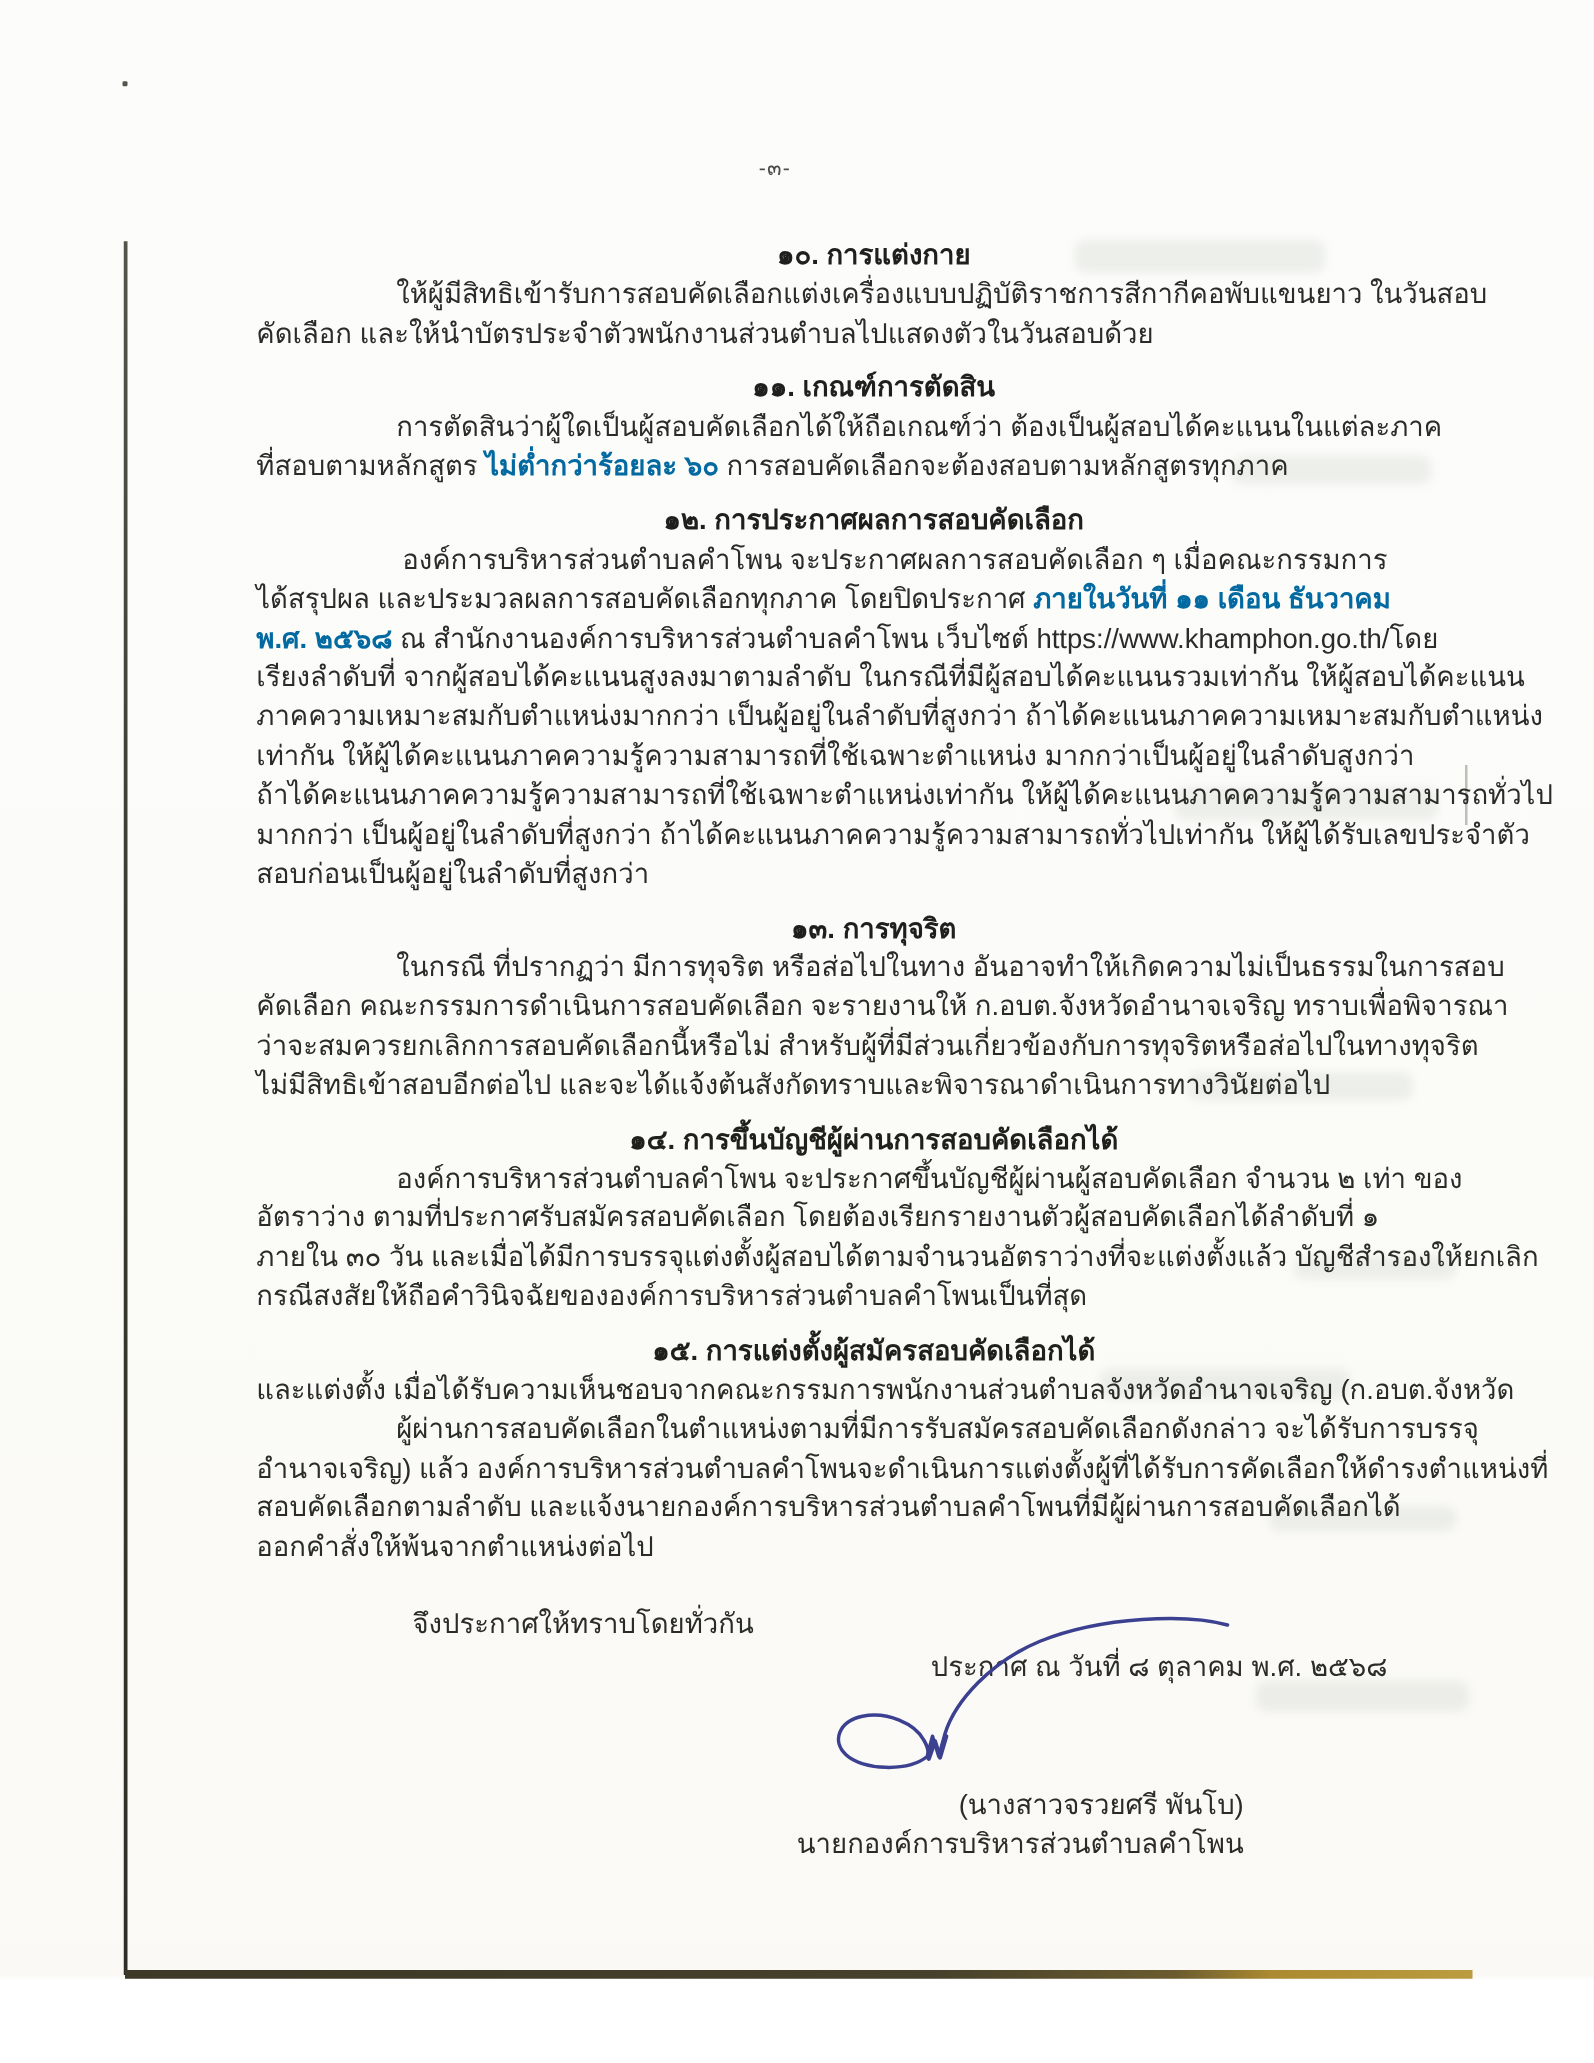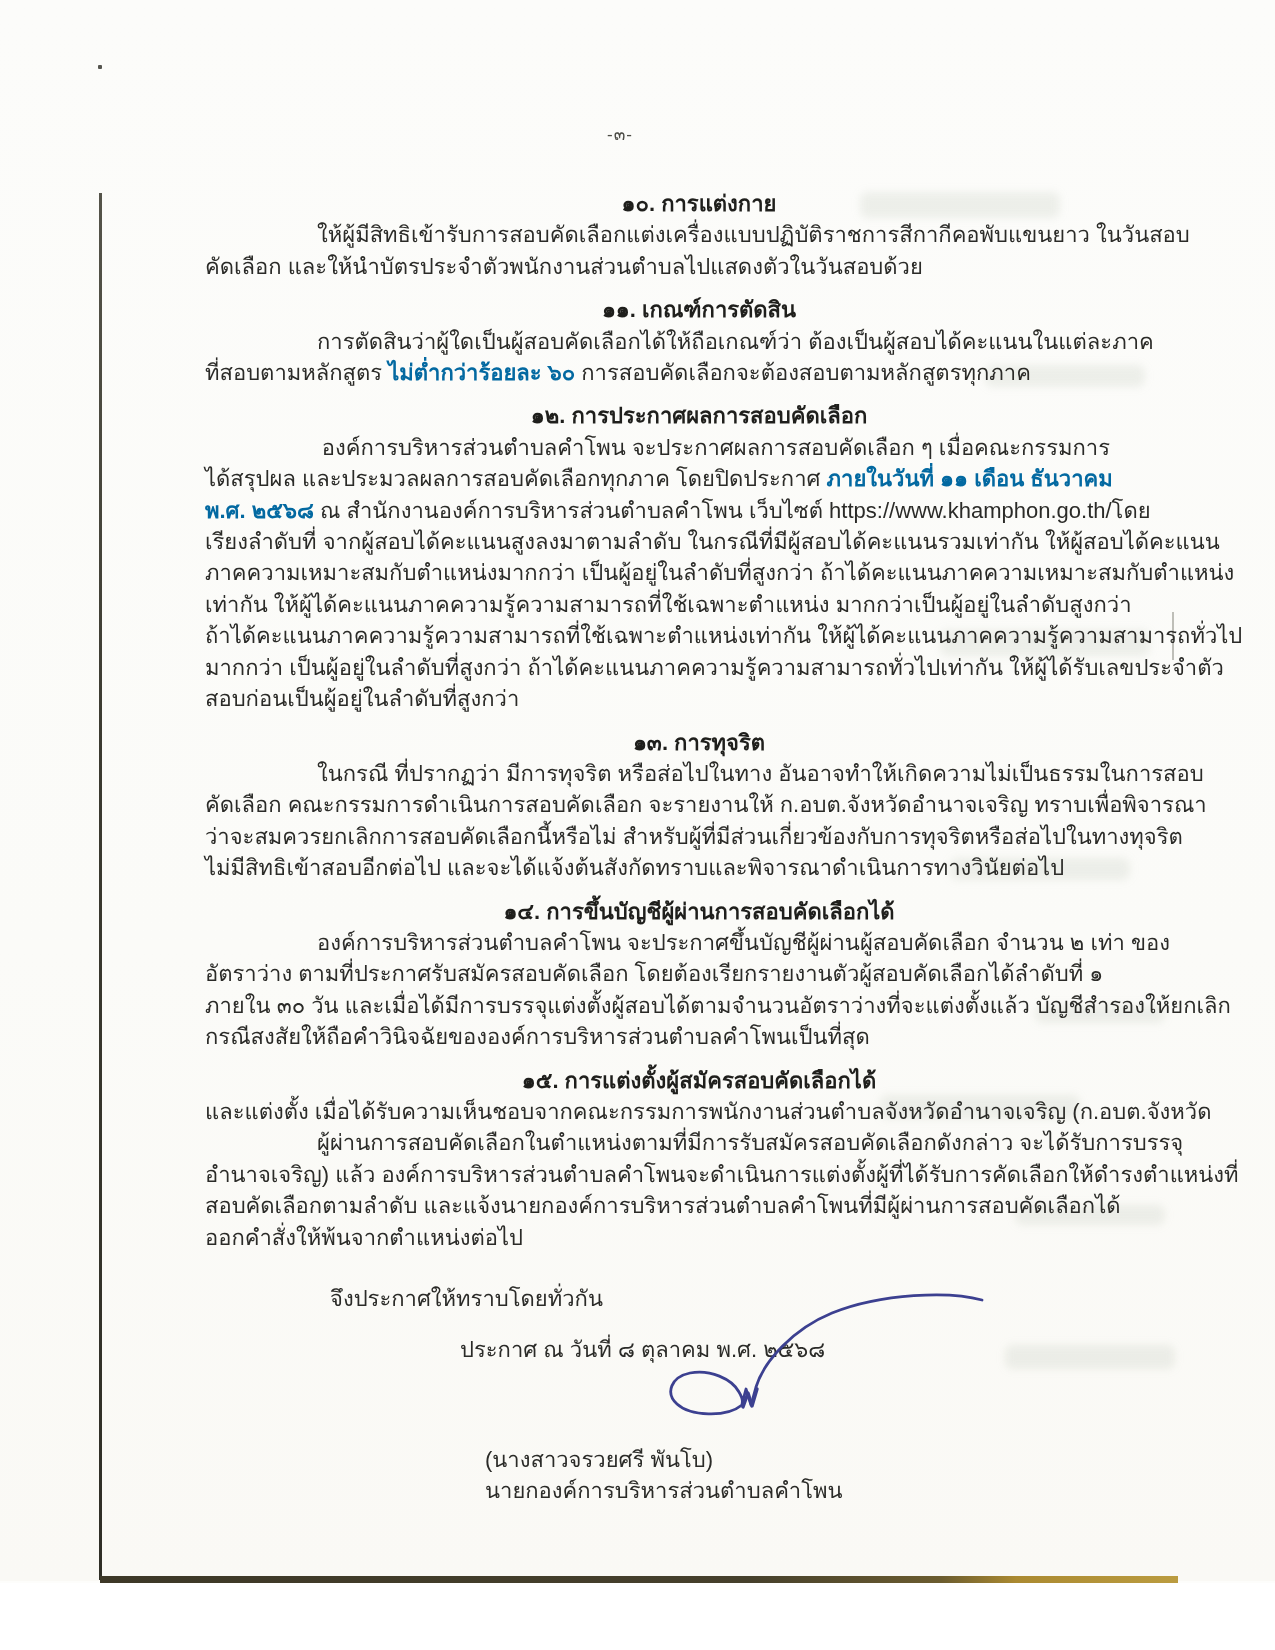--- a/index.html
+++ b/index.html
@@ -50,23 +50,23 @@
     position:absolute;left:205px;top:176px;width:905px;
     font-size:22px;line-height:31.4px;
   }
   .doc-body .heading{
     font-weight:bold;color:#1f1f1c;
     padding-left:83px;margin-top:12px;white-space:nowrap;text-align:center;
   }
   .doc-body .line{white-space:nowrap;}
   .doc-body .line.indent{padding-left:112px;text-align:right;}
   .closing{margin-top:30px;padding-left:125px;white-space:nowrap;}
-  .date-line{margin-top:20px;padding-left:255px;white-space:nowrap;}
+  .date-line{margin-top:4px;padding-left:255px;white-space:nowrap;text-align:right;}
   .signatory{
-    margin-top:78px;margin-left:280px;width:510px;text-align:left;
+    margin-top:78px;margin-left:280px;width:510px;text-align:right;
   }
   .signatory div{white-space:nowrap;}
   .signature-svg{
     position:absolute;left:630px;top:1235px;width:400px;height:200px;
   }
   b{font-weight:bold;color:#0369a1;}
 </style>
 </head>
 <body>
 

